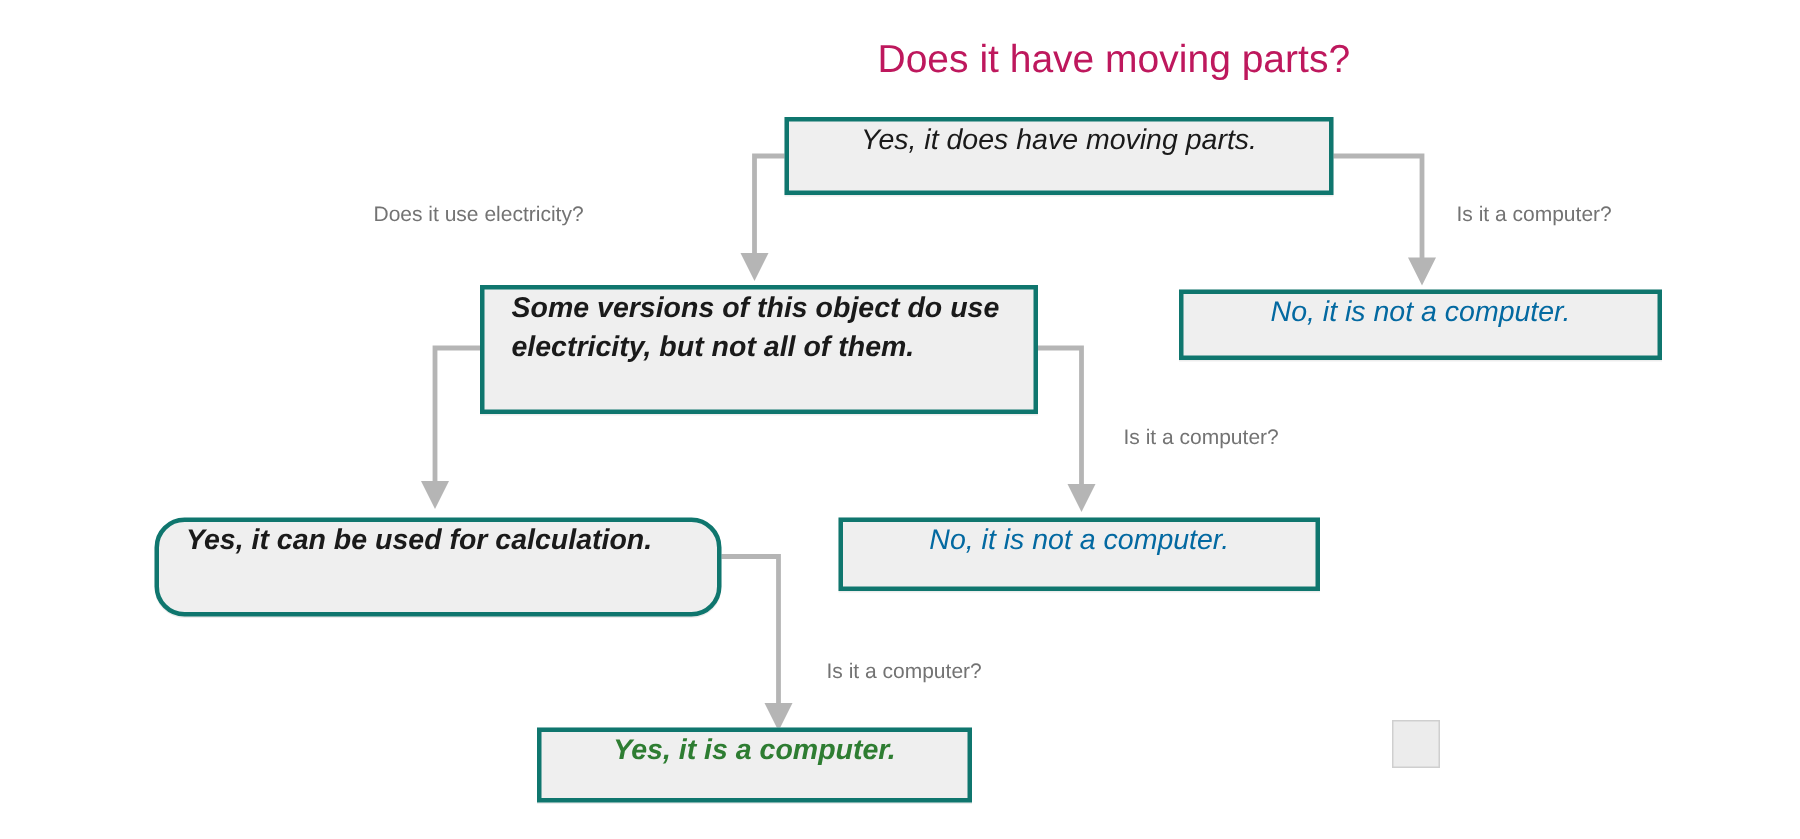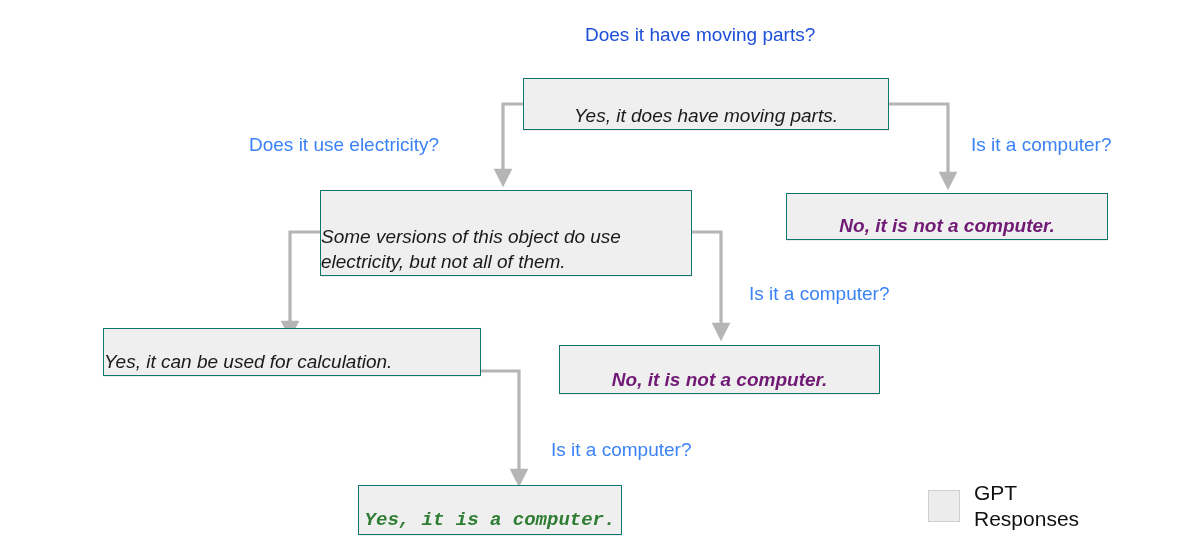--- a/index.html
+++ b/index.html
@@ -25,51 +25,51 @@
     width: 1200px;
     height: 559px;
     pointer-events: none;
   }
 
   
   .node {
     position: absolute;
     box-sizing: border-box;
     background: #efefef;
-    border: 1px solid #0f766e;
+    border: 3px solid #0f766e;
     box-shadow: 0 1px 0 rgba(0,0,0,0.07);
     display: flex;
-    align-items: flex-end;
+    align-items: flex-start;
     font-style: italic;
     font-size: 19px;
     line-height: 1.35;
     color: #1a1a1a;
   }
   .node.center { justify-content: center; text-align: center; }
-  .node.left   { justify-content: flex-start; text-align: left; padding-right: 12px; }
+  .node.left   { justify-content: flex-start; text-align: left; padding-left: 18px; padding-right: 12px; font-weight: bold; }
   .node .txt { display: block; }
 
-  .node.neg .txt { color: #701a75; font-weight: bold; }
+  .node.neg .txt { color: #0369a1; font-weight: normal; }
   .node.pos .txt { color: #2e7d32; font-weight: bold; }
 
   
   .elabel {
     position: absolute;
-    font-size: 19px;
-    color: #3b82f6;
+    font-size: 14px;
+    color: #737373;
     white-space: nowrap;
     font-style: normal;
   }
   .elabel.bold { font-weight: normal; }
 
   
   .root-question {
     position: absolute;
-    font-size: 19px;
-    color: #1d4ed8;
+    font-size: 26px;
+    color: #be185d;
     white-space: nowrap;
   }
 
   
   .legend {
     position: absolute;
     display: flex;
     align-items: center;
     gap: 14px;
   }
@@ -118,42 +118,38 @@
   </div>
 
   <div class="node left" style="left:320px; top:190px; width:372px; height:86px;">
     <span class="txt">Some versions of this object do use electricity, but not all of them.</span>
   </div>
 
   <div class="node center neg" style="left:786px; top:193px; width:322px; height:47px;">
     <span class="txt">No, it is not a computer.</span>
   </div>
 
-  <div class="node left" style="left:103px; top:328px; width:378px; height:48px;">
+  <div class="node left" style="left:103px; top:345px; width:378px; height:66px;border-radius:20px;">
     <span class="txt">Yes, it can be used for calculation.</span>
   </div>
 
   <div class="node center neg" style="left:559px; top:345px; width:321px; height:49px;">
     <span class="txt">No, it is not a computer.</span>
   </div>
 
-  <div class="node center pos" style="left:358px; top:485px; width:264px; height:50px;font-family:Liberation Mono, monospace;">
+  <div class="node center pos" style="left:358px; top:485px; width:290px; height:50px;">
     <span class="txt">Yes, it is a computer.</span>
   </div>
 
   <div class="elabel" style="left:249px; top:134px;">Does it use electricity?</div>
 
   <div class="elabel bold" style="left:971px; top:134px;">Is it a computer?</div>
 
 
   <div class="elabel bold" style="left:749px; top:283px;">Is it a computer?</div>
 
   <div class="elabel bold" style="left:551px; top:439px;">Is it a computer?</div>
 
   <div class="legend" style="left:928px; top:480px;">
     <div class="legend-swatch"></div>
-    <div class="legend-text">
-      <div>GPT</div>
-      <div>Responses</div>
-    </div>
   </div>
 
 </div>
 
 </body></html>

